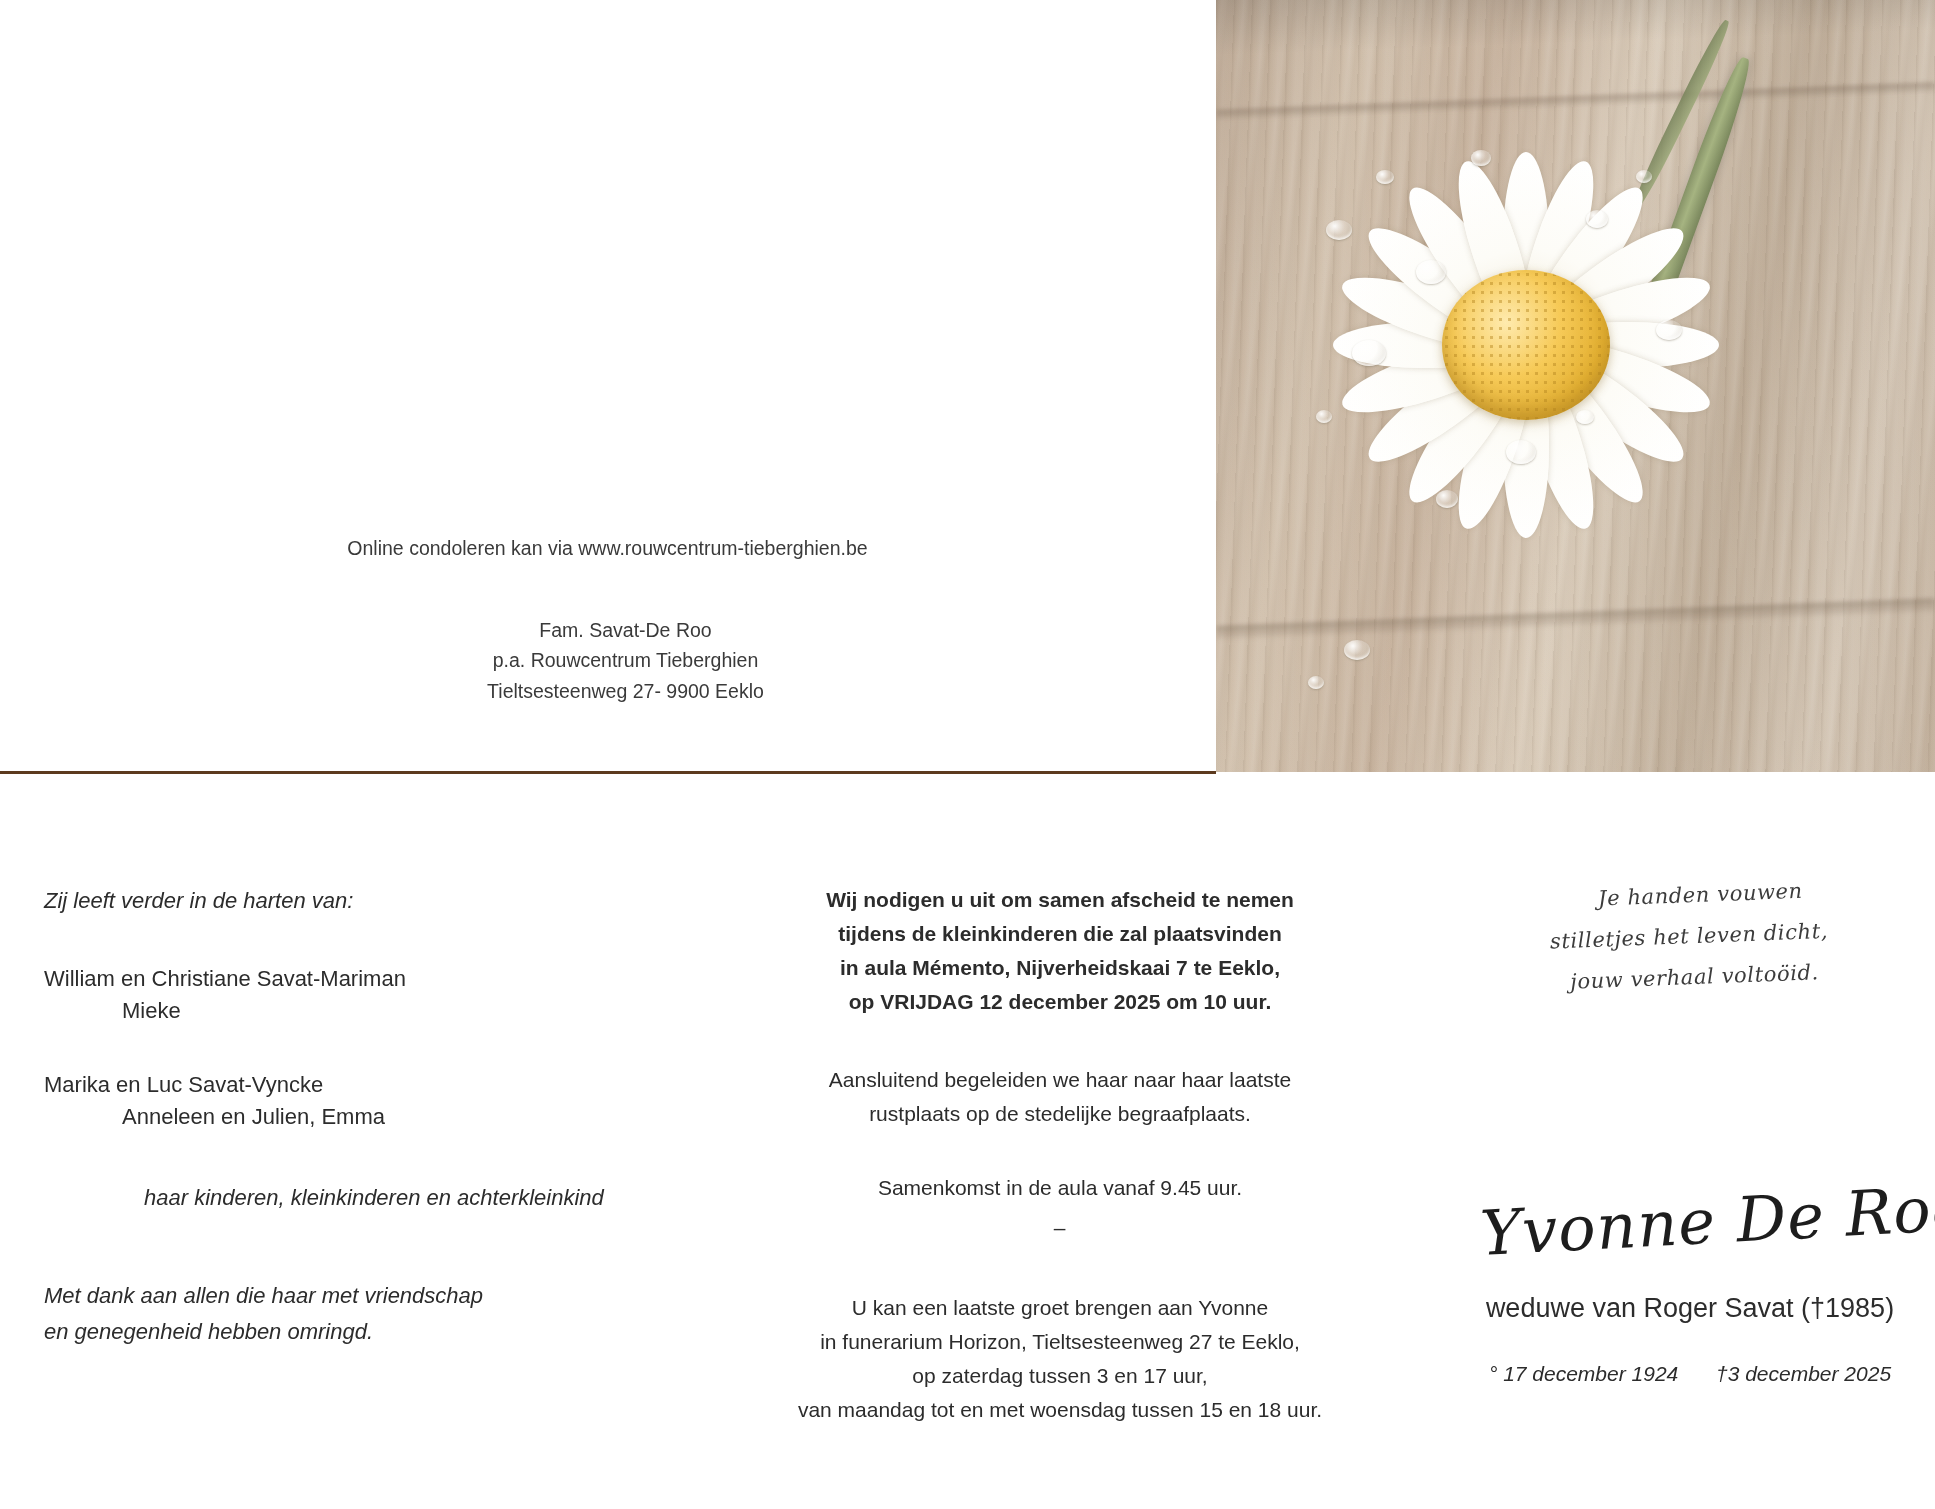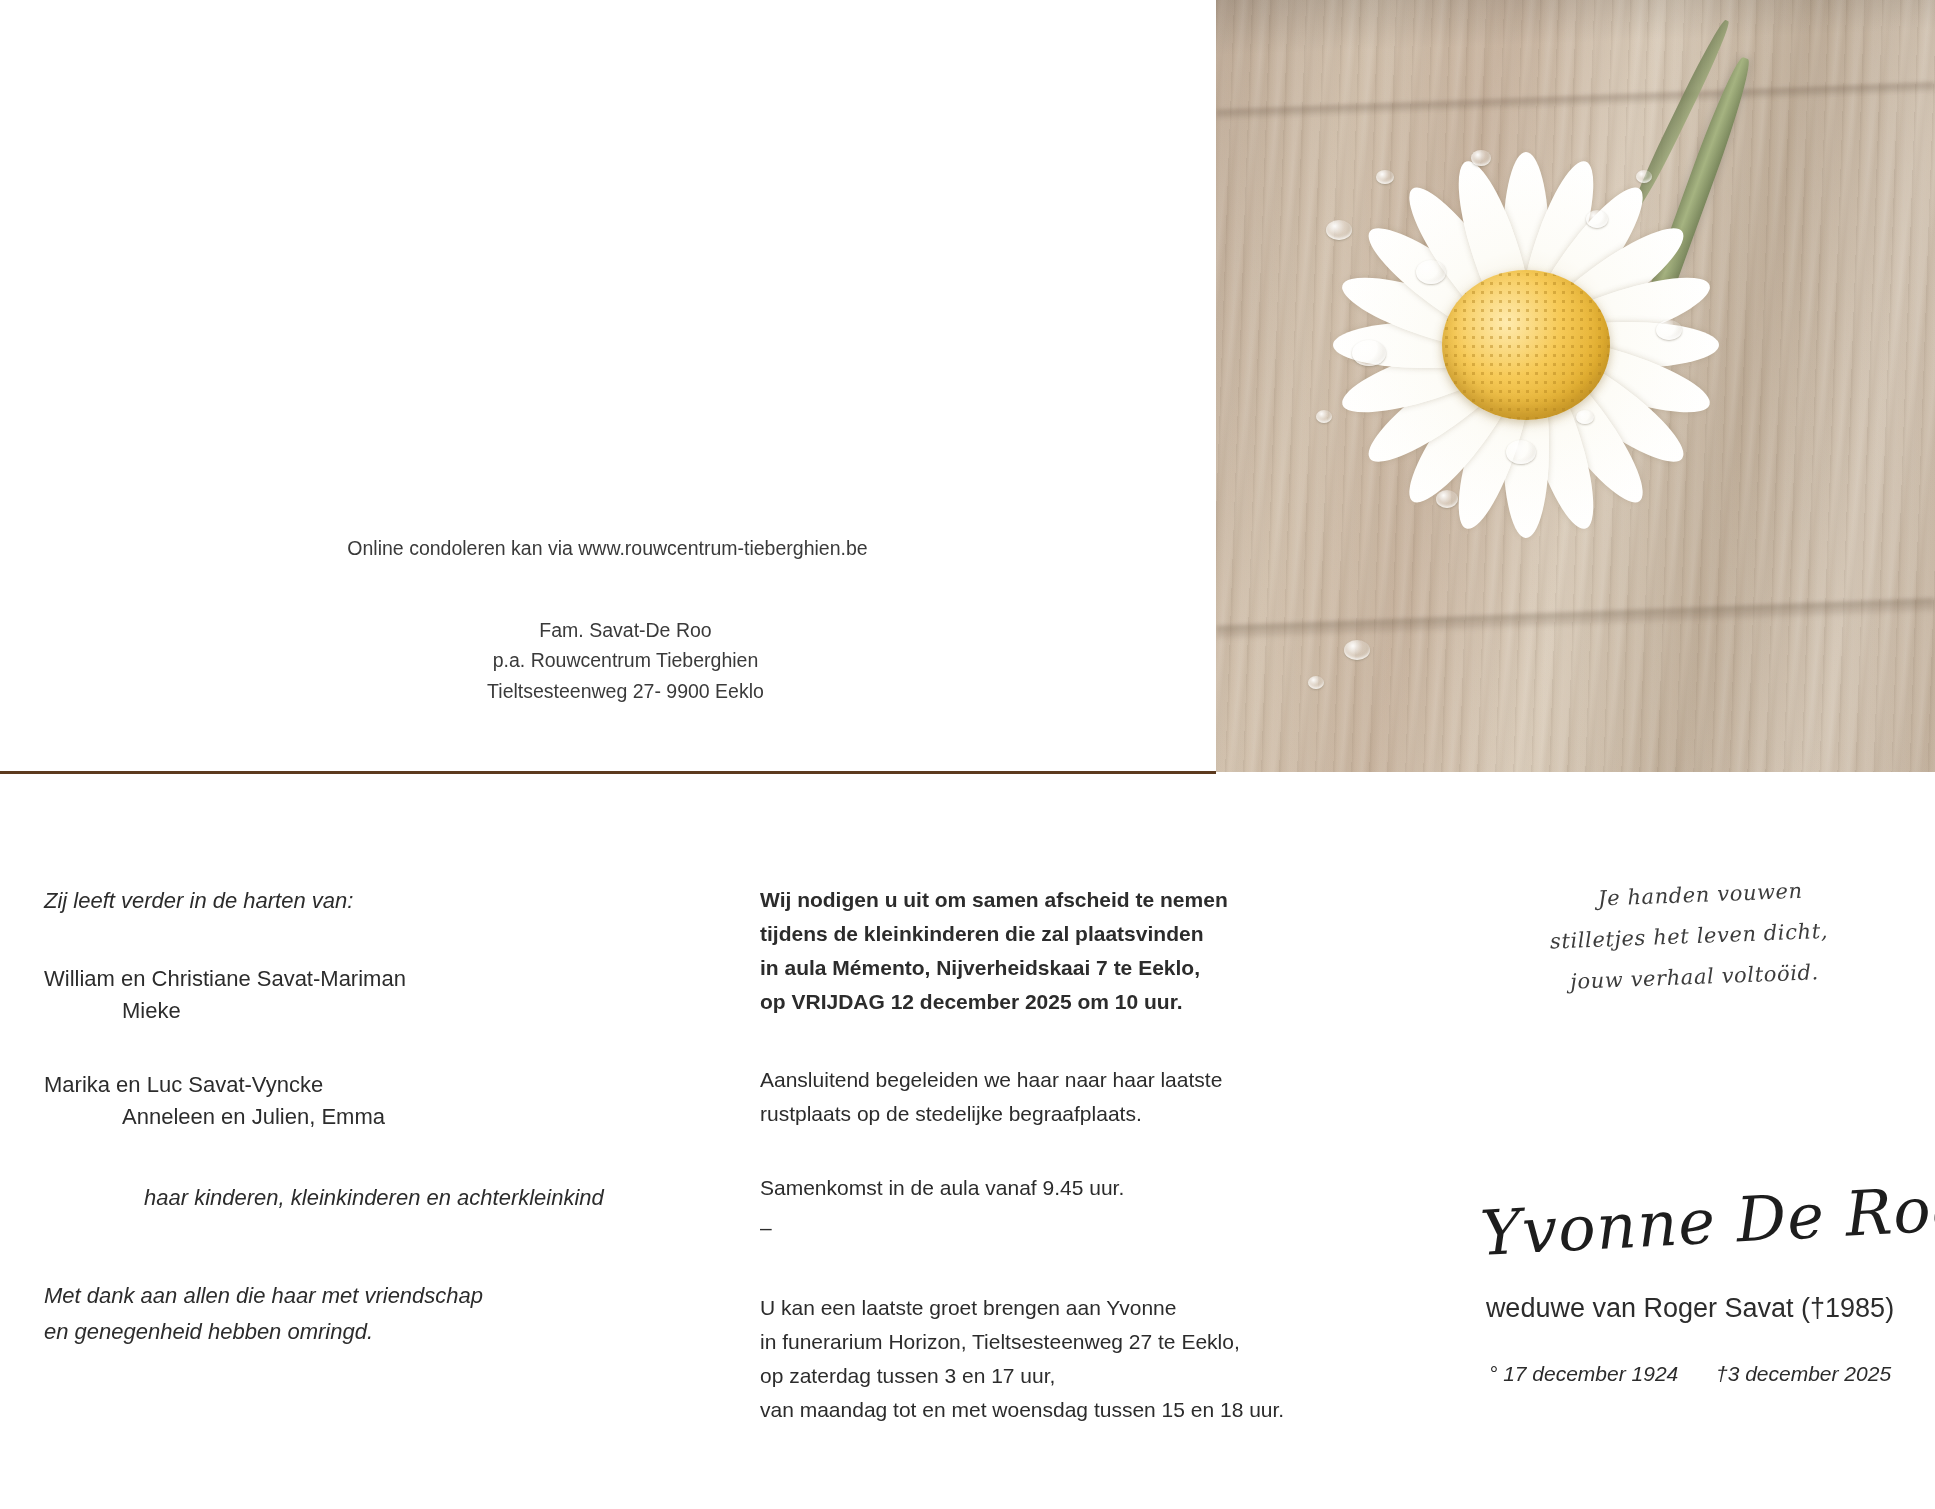--- a/index.html
+++ b/index.html
@@ -199,20 +199,21 @@
   .thanks {
     font-style: italic;
     line-height: 1.6;
   }
 
   .col-mid {
     position: absolute;
     left: 760px;
     top: 108px;
     width: 600px;
+    text-align: center;
     font-size: 21px;
     line-height: 1.62;
     color: #2c2c2c;
   }
   .invite-bold {
     font-weight: bold;
     margin-bottom: 44px;
   }
   .mid-par { margin-bottom: 40px; }
   .mid-dash {

